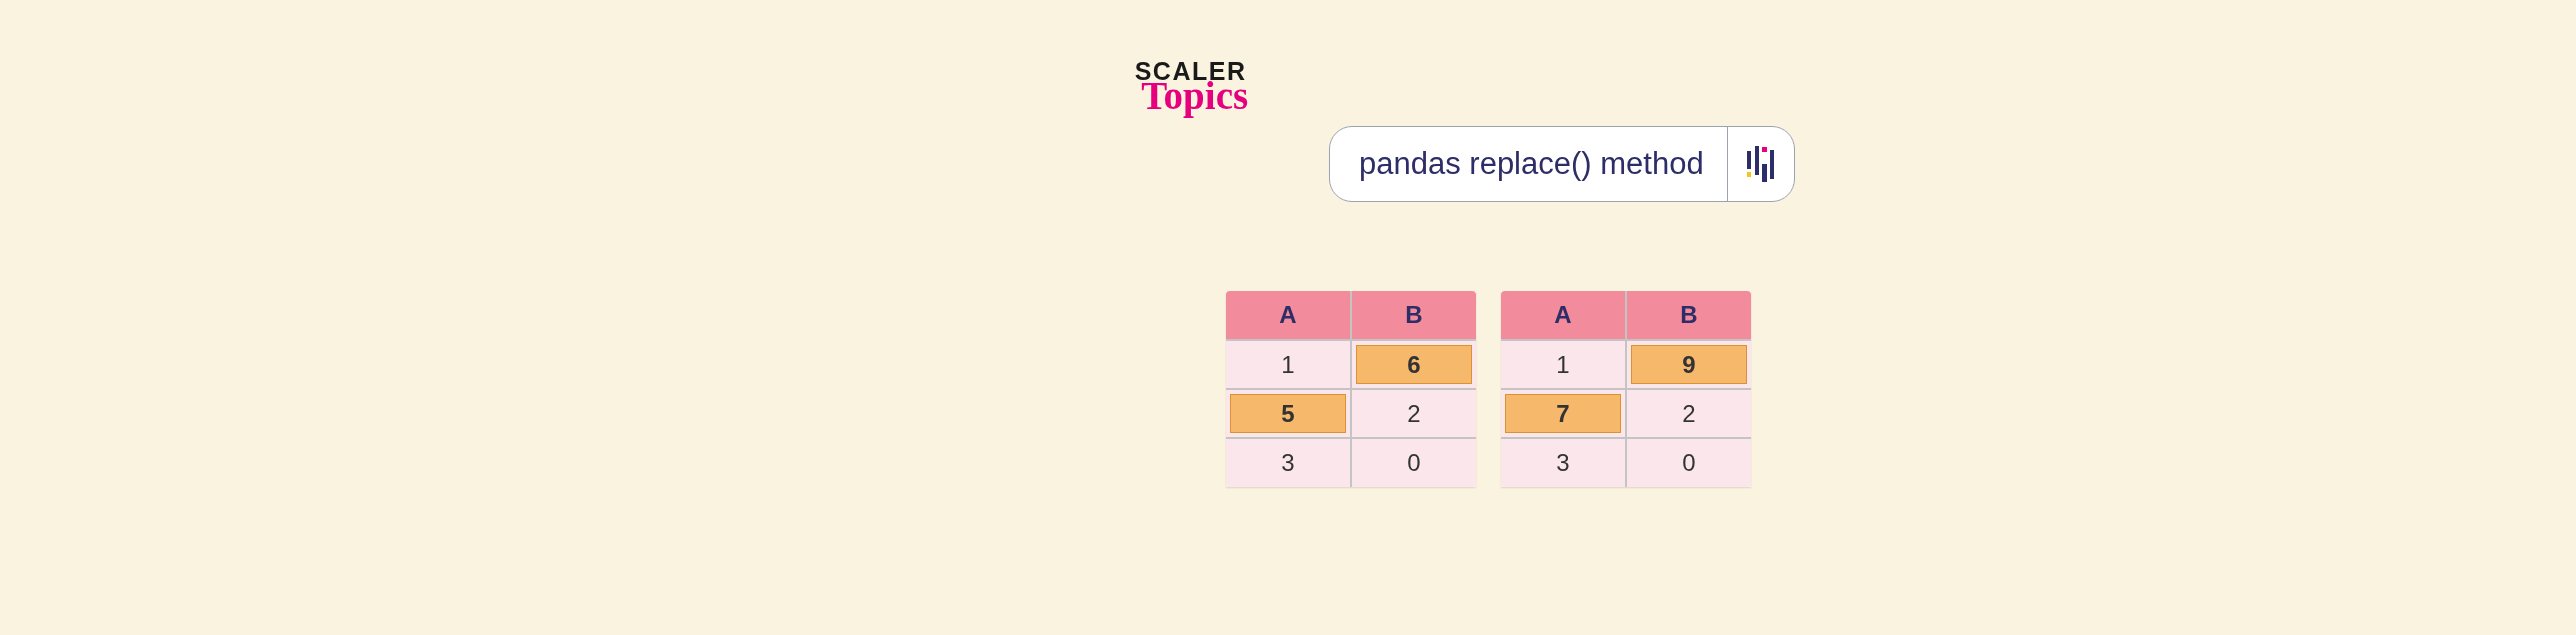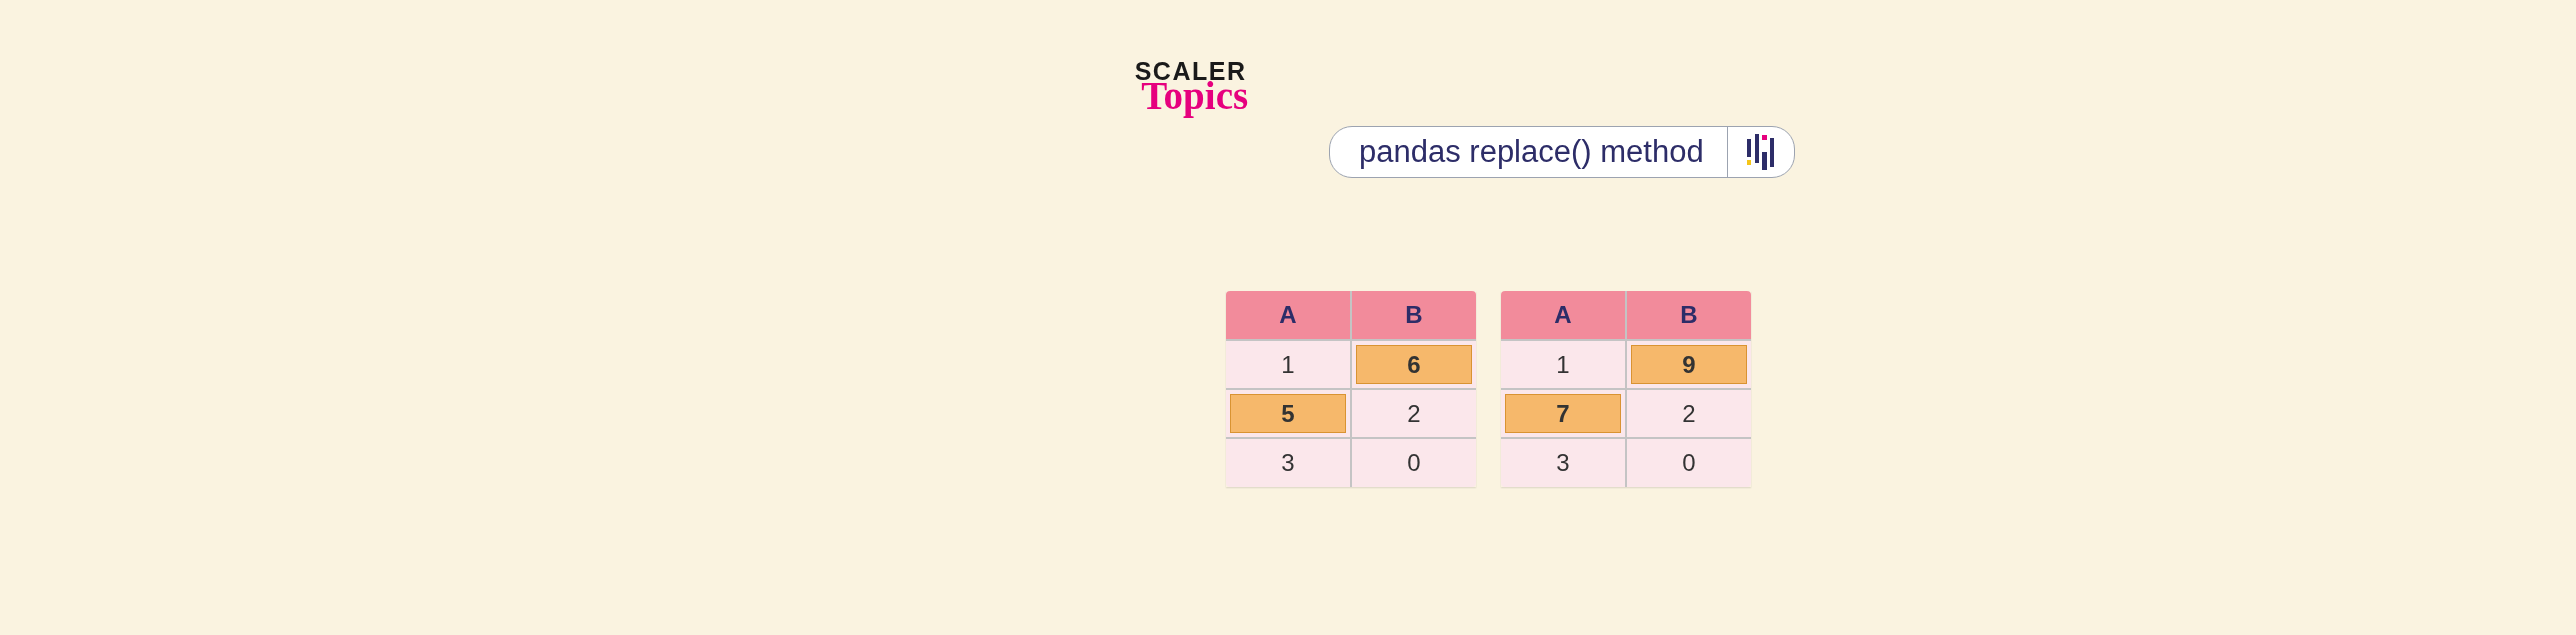--- a/index.html
+++ b/index.html
@@ -43,21 +43,21 @@
   .title-pill {
     position: absolute;
     left: 196px;
     top: 67px;
     display: flex;
     align-items: stretch;
     background: #ffffff;
     border: 1px solid #9ca3b0;
     border-radius: 23px;
     overflow: hidden;
-    height: 52px;
+    height: 76px;
   }
   .title-text {
     display: flex;
     align-items: center;
     padding: 0 23px 0 29px;
     font-size: 31px;
     color: #2d2d68;
     font-weight: 400;
   }
   .title-icon-box {

